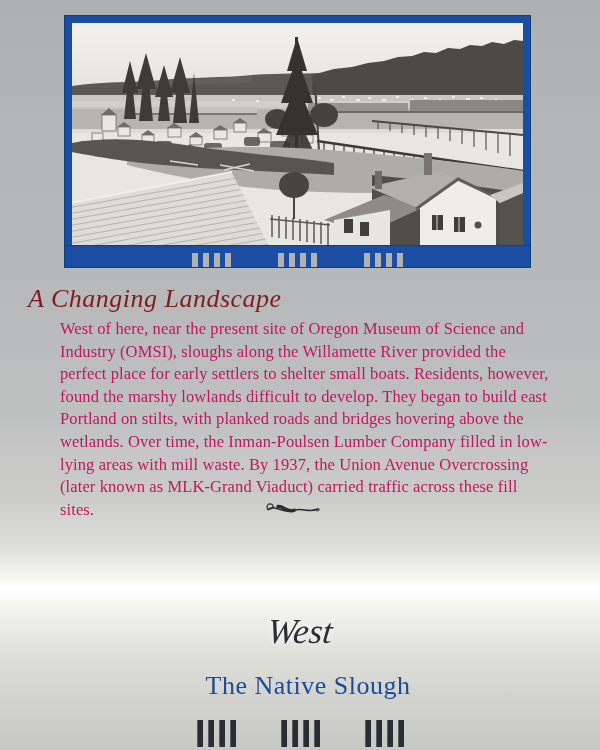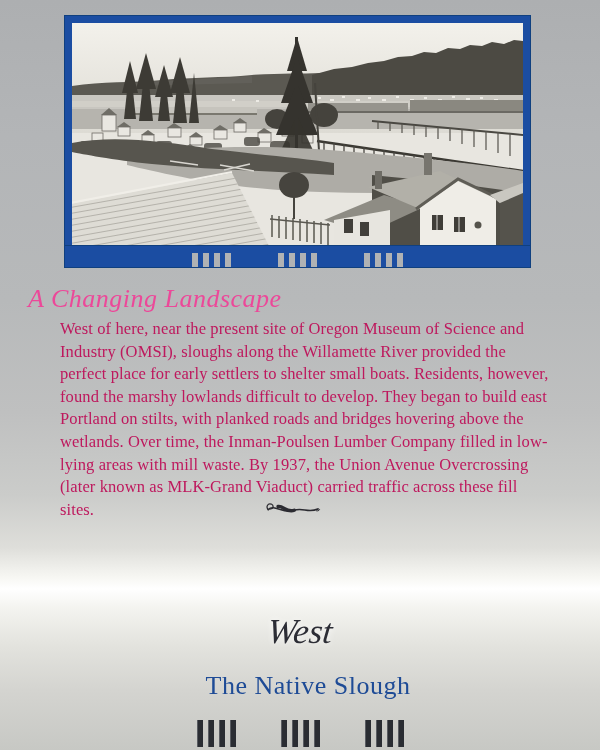--- a/index.html
+++ b/index.html
@@ -28,21 +28,21 @@
   }
   .tickrow{display:flex; gap:47px;}
   .tickgroup{display:flex; gap:5px;}
   .tick-top{width:6px;height:14px;background:#b0b2b4;}
   .tickrow-bottom{left:0;right:0;top:720px;display:flex;justify-content:center;gap:45px;}
   .tick-bottom{width:6px;height:27px;background:#2a2d33;box-shadow:inset 1px 0 0 #5a5d63;}
 
   
   .headline{
     left:28px; top:284px; font-style:italic; font-size:26px;
-    color:#ec4899; letter-spacing:.5px;text-align:right;
+    color:#7f1d1d; letter-spacing:.5px;text-align:right;
   }
   .bodytext{
     left:60px; top:318px; width:492px;
     font-size:16.5px; line-height:22.6px; color:#be185d;
     letter-spacing:.1px;
   }
   .ornament{left:262px; top:496px; width:62px; height:26px;}
   .west-script{
     left:0; right:0; top:612px; text-align:center;
     font-style:italic; font-size:35px; color:#2c2d35;

